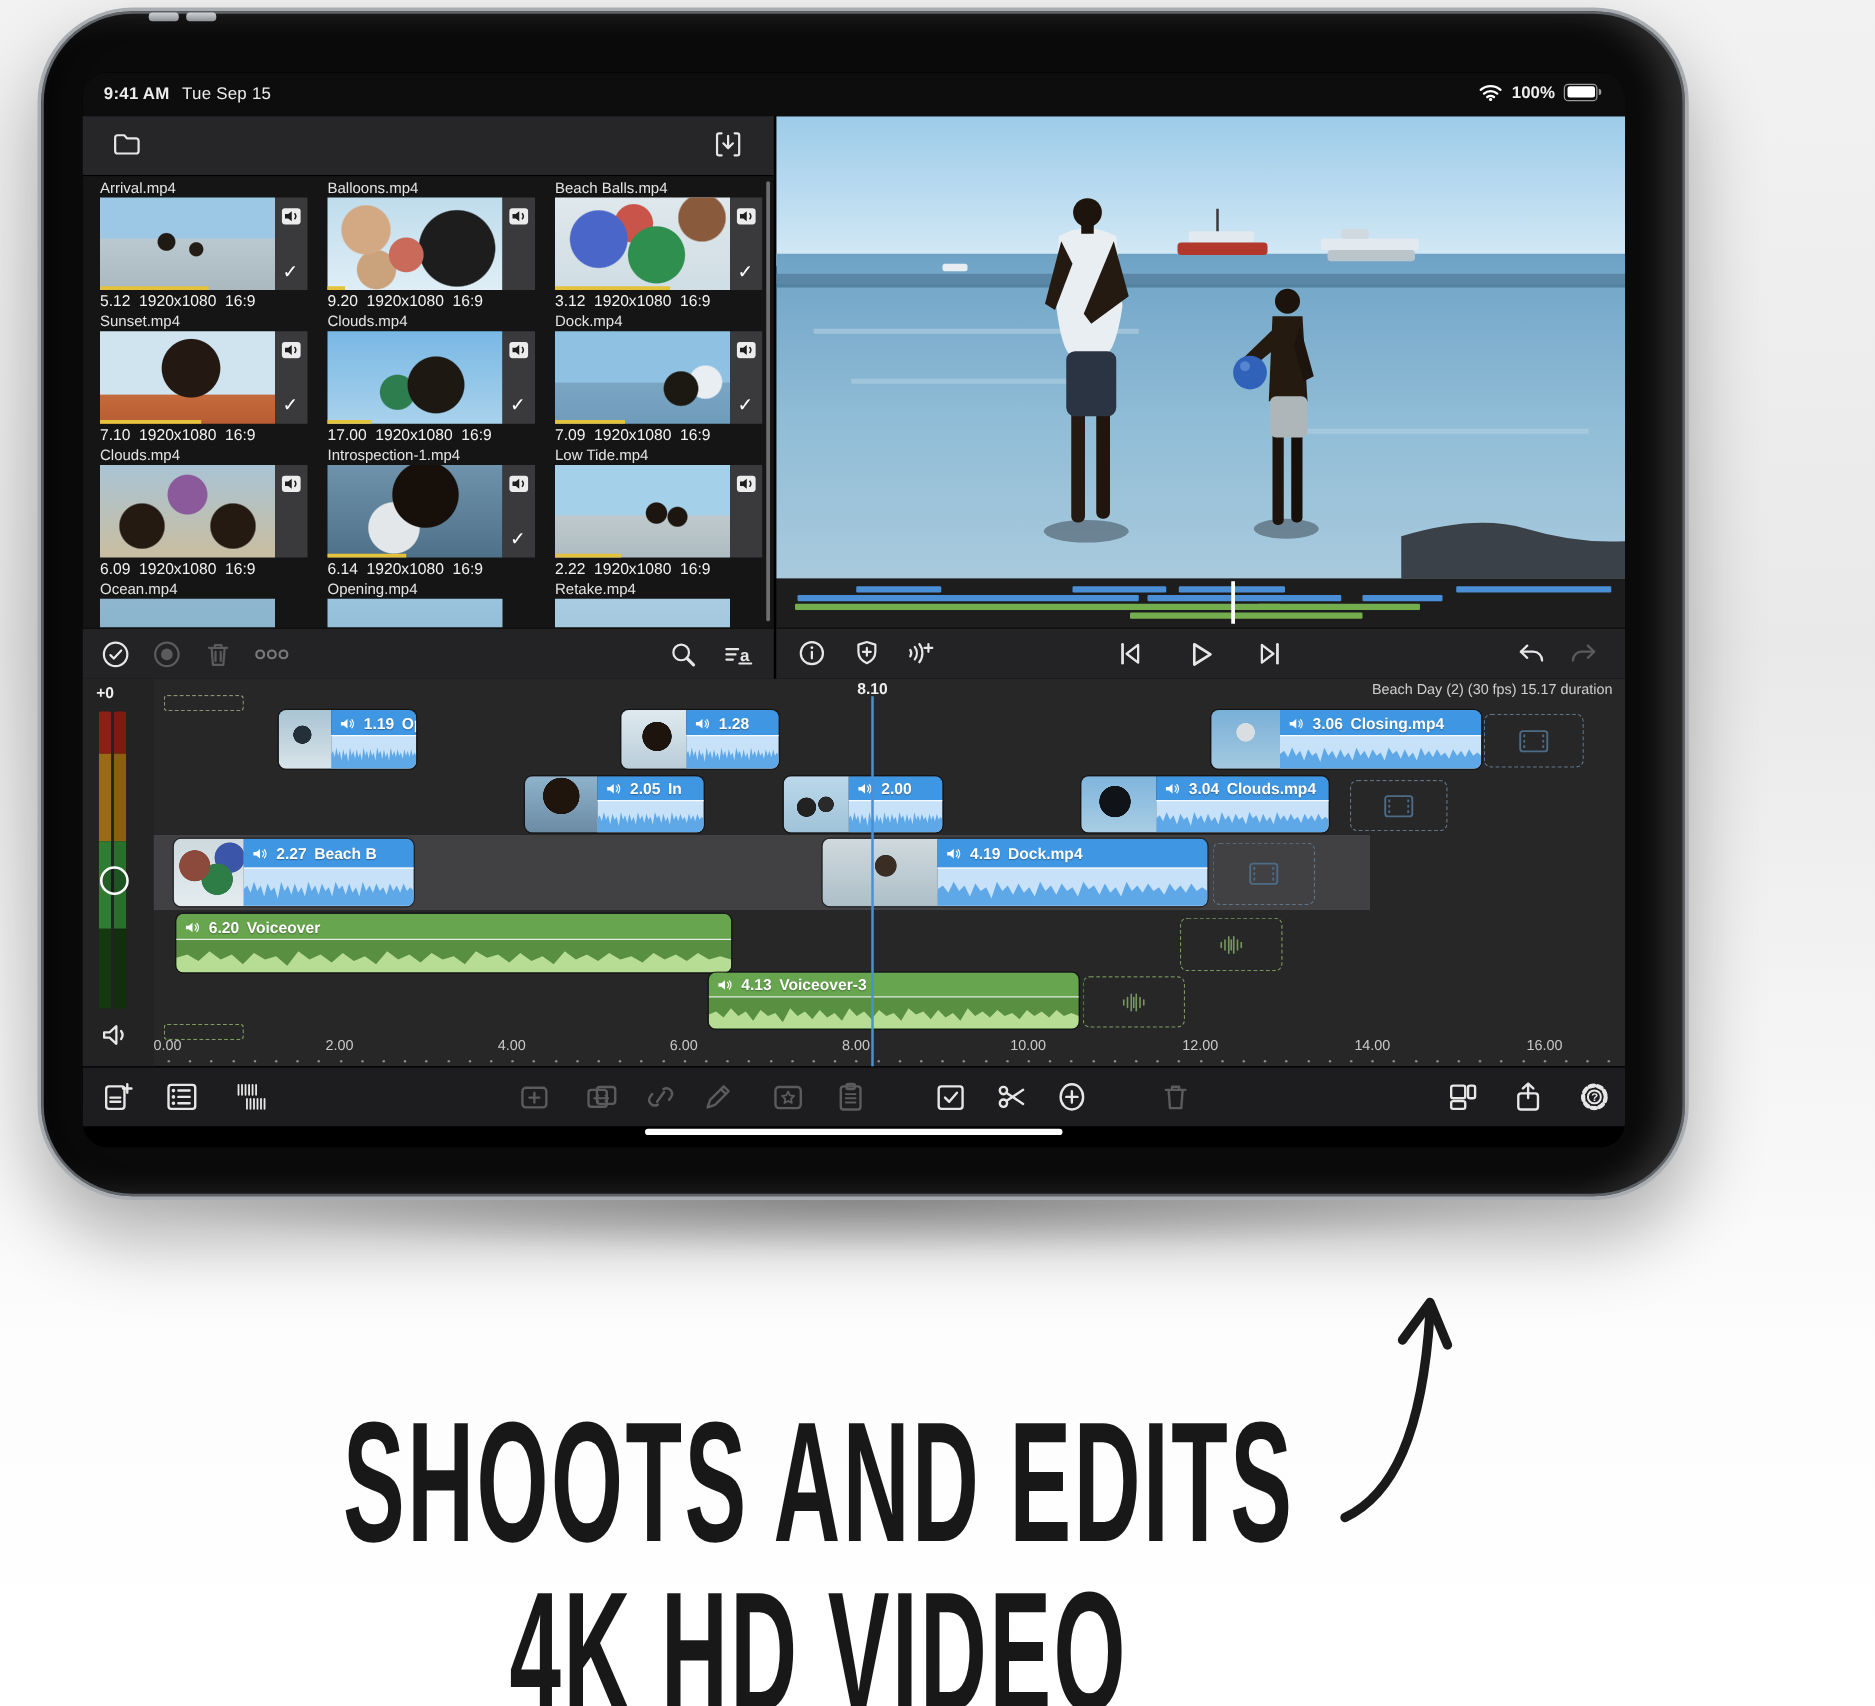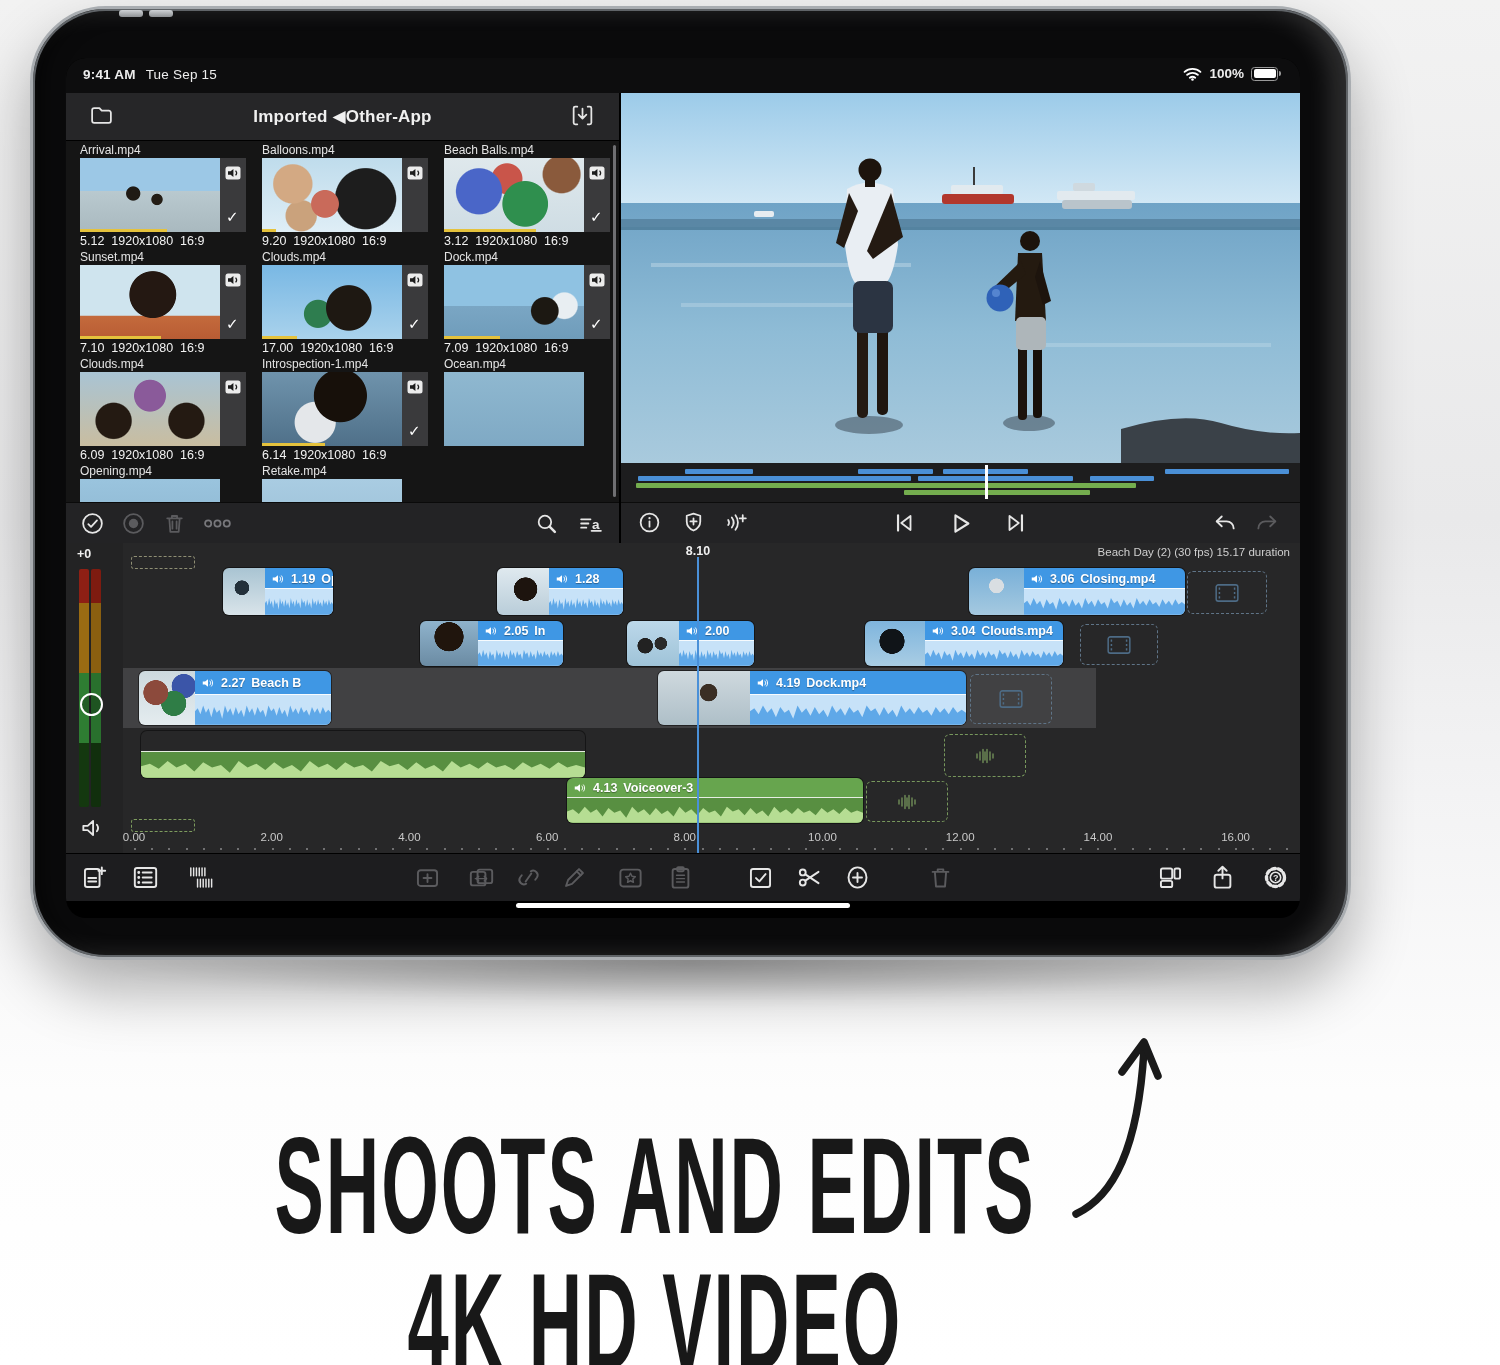--- a/index.html
+++ b/index.html
@@ -155,21 +155,20 @@
       </div>
     </div>
 
     <div class="library">
       <div class="lib-header">
         <span class="hdr-ic" style="left:22px">
           <svg viewBox="0 0 24 24" width="27" height="25">
               <path d="M3 7a2 2 0 012-2h5l2.2 2.4H19a2 2 0 012 2V17a2 2 0 01-2 2H5a2 2 0 01-2-2z" class="ic-stroke"></path>
             </svg>
         </span>
-        <div class="lib-title">Imported ◀Other-App</div>
         <span class="hdr-ic" style="right:22px">
           <svg viewBox="0 0 24 24" width="27" height="25">
               <path d="M7 3.5H5a1.5 1.5 0 00-1.5 1.5v14A1.5 1.5 0 005 20.5h2M17 3.5h2A1.5 1.5 0 0120.5 5v14a1.5 1.5 0 01-1.5 1.5h-2" class="ic-stroke"></path>
               <path d="M12 5.5v9M8.3 11.2l3.7 3.7 3.7-3.7" class="ic-stroke"></path>
             </svg>
         </span>
       </div>
       <div class="lib-grid">
           <div class="lib-cell">
             <div class="lib-name">Arrival.mp4</div>
@@ -282,20 +281,35 @@
               <div class="rail">
        <span class="media-ic"><svg viewBox="0 0 16 14" width="16" height="14">
                     <rect x="0.5" y="0.5" width="15" height="13" rx="2.5" fill="#ececec"></rect>
                     <path d="M3 5.2h2.6L8.4 3v8L5.6 8.8H3z" fill="#1d1d1d"></path>
                     <path d="M10.6 4.6a3.6 3.6 0 010 4.8" stroke="#1d1d1d" stroke-width="1.2" fill="none"></path>
                   </svg></span>
        <span class="chk">✓</span>
      </div>
             </div>
             <div class="lib-info">6.14&nbsp;&nbsp;1920x1080&nbsp;&nbsp;16:9</div>
+          </div>
+          <div class="lib-cell">
+            <div class="lib-name">Low Tide.mp4</div>
+    <div class="lib-thumb th-lowtide">
+              <div class="usage" style="width:38%"></div>
+              <div class="rail">
+       <span class="media-ic"><svg viewBox="0 0 16 14" width="16" height="14">
+                    <rect x="0.5" y="0.5" width="15" height="13" rx="2.5" fill="#ececec"></rect>
+                    <path d="M3 5.2h2.6L8.4 3v8L5.6 8.8H3z" fill="#1d1d1d"></path>
+                    <path d="M10.6 4.6a3.6 3.6 0 010 4.8" stroke="#1d1d1d" stroke-width="1.2" fill="none"></path>
+                  </svg></span>
+
+     </div>
+            </div>
+            <div class="lib-info">2.22&nbsp;&nbsp;1920x1080&nbsp;&nbsp;16:9</div>
           </div>
           <div class="lib-cell">
             <div class="lib-name">Ocean.mp4</div>
     <div class="lib-thumb th-ocean"></div>
           </div>
           <div class="lib-cell">
             <div class="lib-name">Opening.mp4</div>
     <div class="lib-thumb th-opening"></div>
           </div>
           <div class="lib-cell">
@@ -566,20 +580,28 @@
               <span>4.19</span>
               <span>Dock.mp4</span>
             </div>
             <div class="wavebox" style="left:92px">
               <svg viewBox="0 0 100 20" preserveAspectRatio="none">
                 <path d="M0 20L0 11 2 9 4 13 6 7 8 12 10 9 12 15 14 8 16 12 18 10 20 16 22 7 24 12 26 9 28 14 30 8 32 13 34 10 36 15 38 7 40 12 42 9 44 14 46 8 48 12 50 10 52 15 54 7 56 11 58 9 60 14 62 8 64 13 66 10 68 15 70 7 72 12 74 9 76 13 78 8 80 12 82 10 84 14 86 8 88 12 90 9 92 13 94 8 96 12 98 10 100 12 100 20Z" fill="#5fa8e8"></path>
               </svg>
             </div>
           </div>
           <div class="clip audio" style="left: 75px; top: 188px; width: 444px; height: 47px;">
+            <div class="hdr" style="left:0px">
+              <svg viewBox="0 0 24 24" width="14" height="14" style="flex:none">
+                <path d="M3 9.5h4l5-4v13l-5-4H3z" fill="#fff"></path>
+                <path d="M15.5 8.5a5 5 0 010 7M18 6.5a8 8 0 010 11" stroke="#fff" stroke-width="1.6" fill="none" stroke-linecap="round"></path>
+              </svg>
+              <span>6.20</span>
+              <span>Voiceover</span>
+            </div>
             <div class="wavebox" style="left:0px">
               <svg viewBox="0 0 100 20" preserveAspectRatio="none">
                 <path d="M0 20L0 11 2 9 4 13 6 7 8 12 10 9 12 15 14 8 16 12 18 10 20 16 22 7 24 12 26 9 28 14 30 8 32 13 34 10 36 15 38 7 40 12 42 9 44 14 46 8 48 12 50 10 52 15 54 7 56 11 58 9 60 14 62 8 64 13 66 10 68 15 70 7 72 12 74 9 76 13 78 8 80 12 82 10 84 14 86 8 88 12 90 9 92 13 94 8 96 12 98 10 100 12 100 20Z" fill="#b6dd93"></path>
               </svg>
             </div>
           </div>
           <div class="clip audio" style="left: 501px; top: 235px; width: 296px; height: 45px;">
             <div class="hdr" style="left:0px">
               <svg viewBox="0 0 24 24" width="14" height="14" style="flex:none">
                 <path d="M3 9.5h4l5-4v13l-5-4H3z" fill="#fff"></path>

